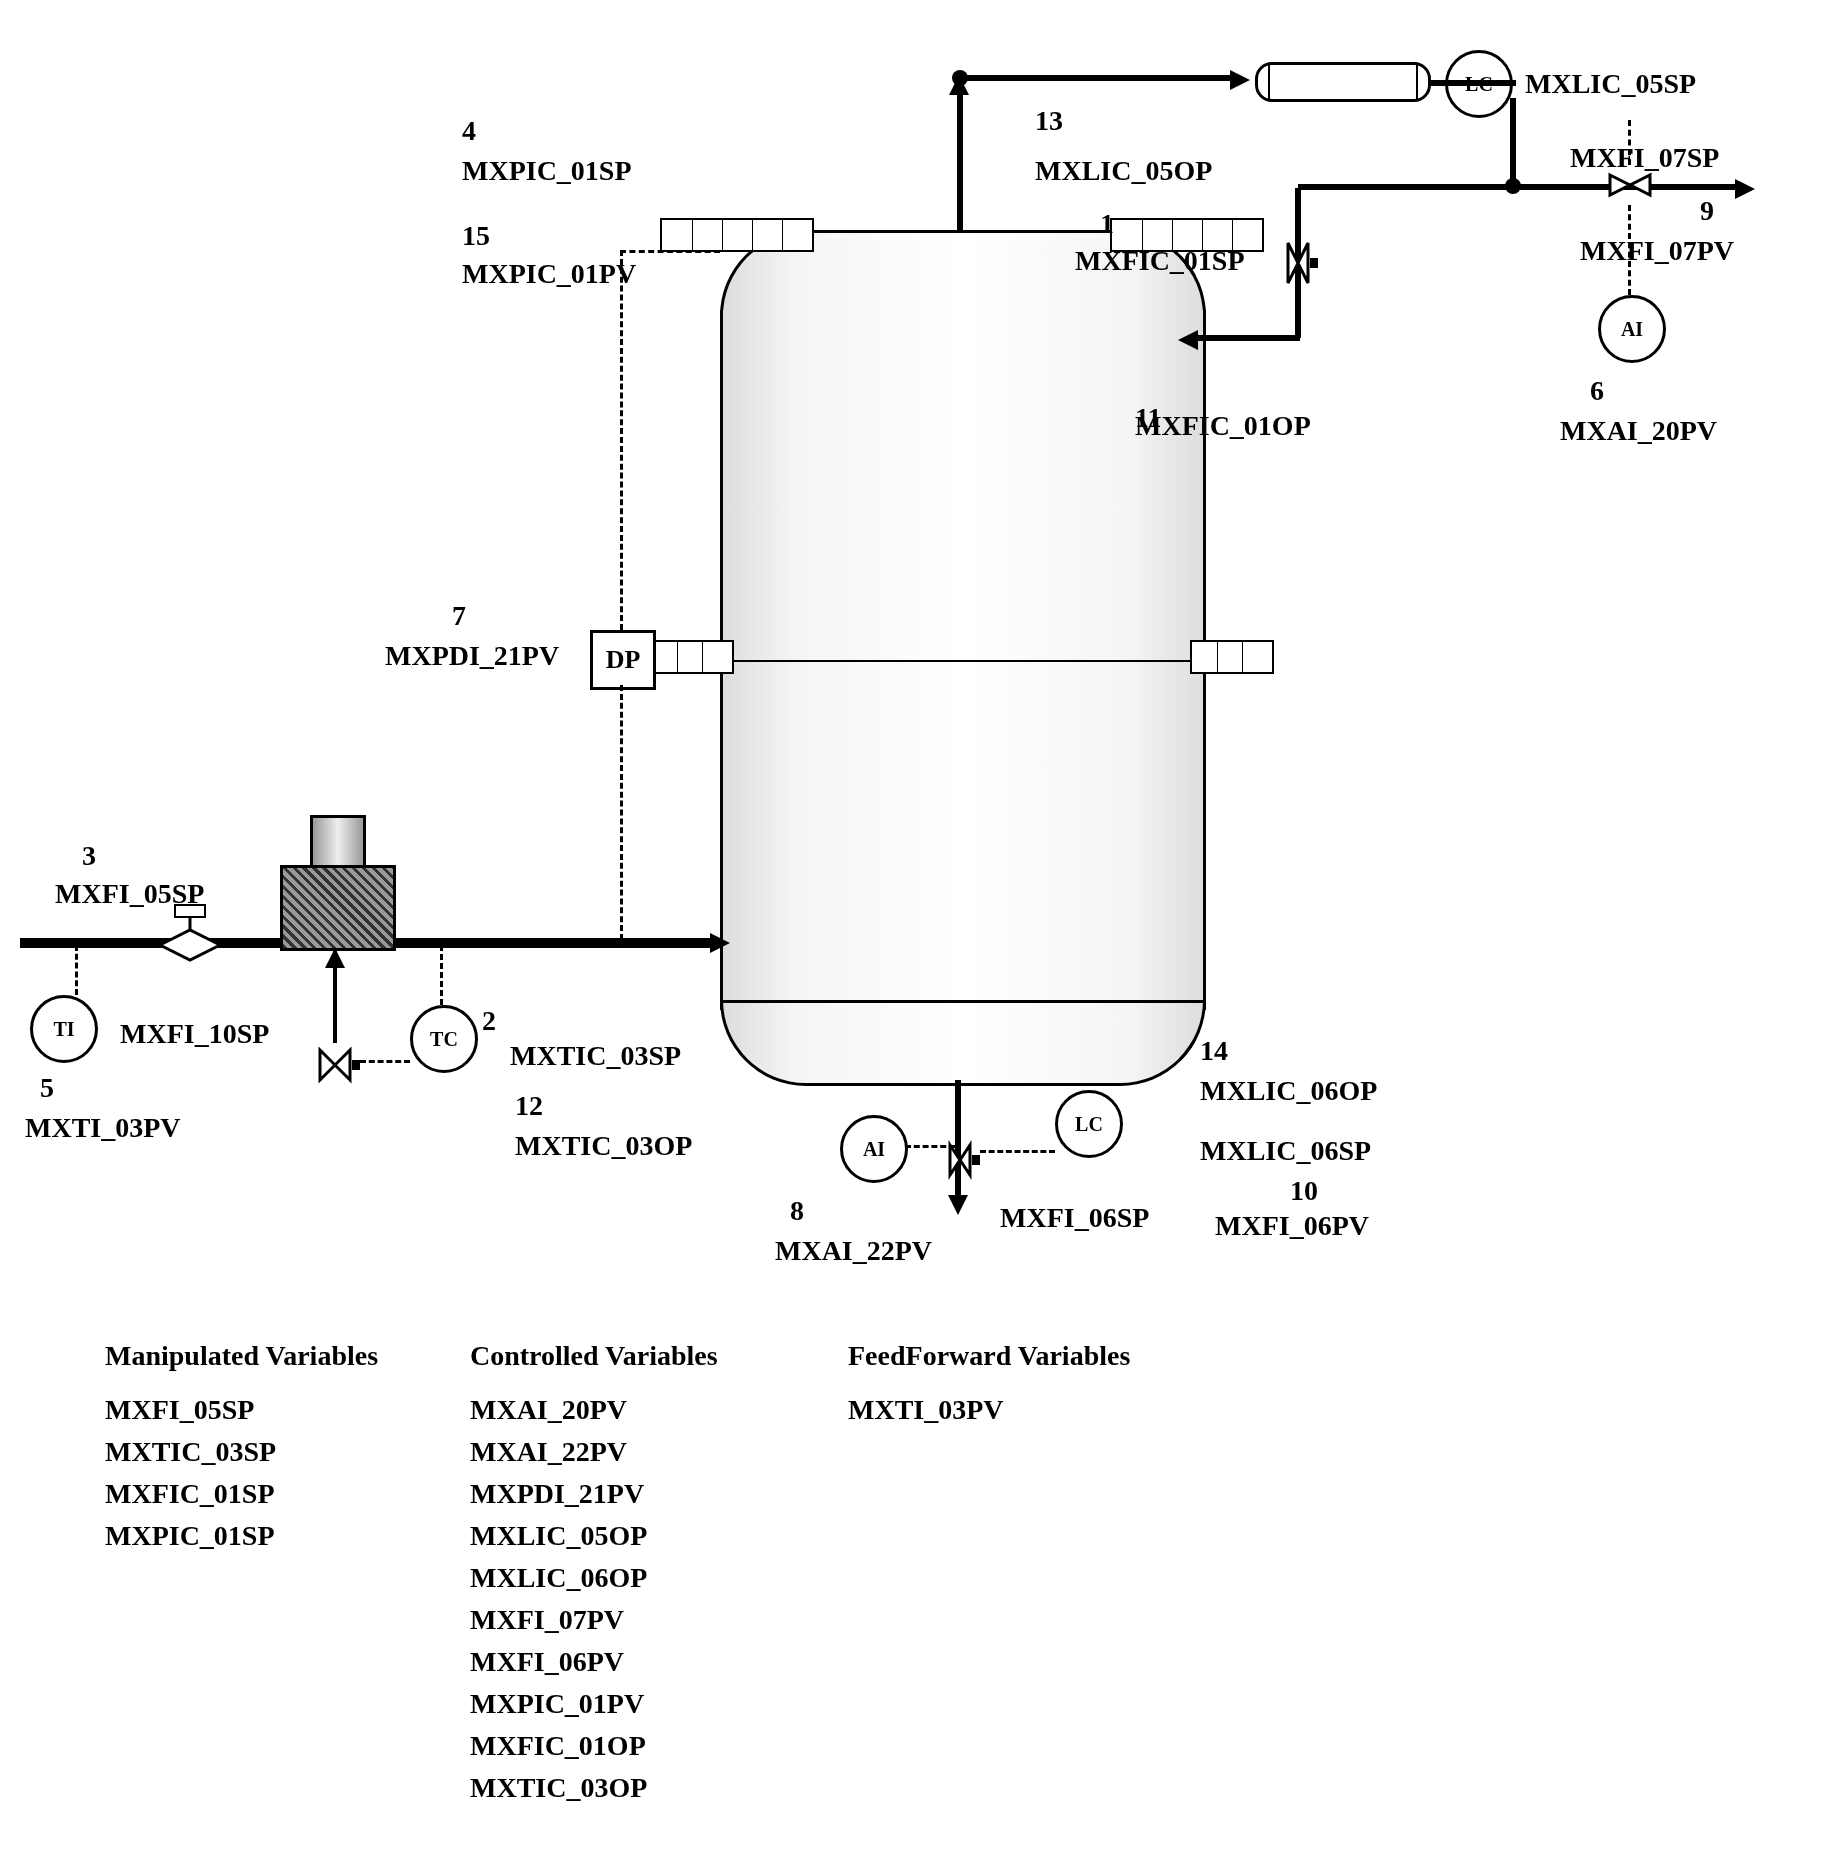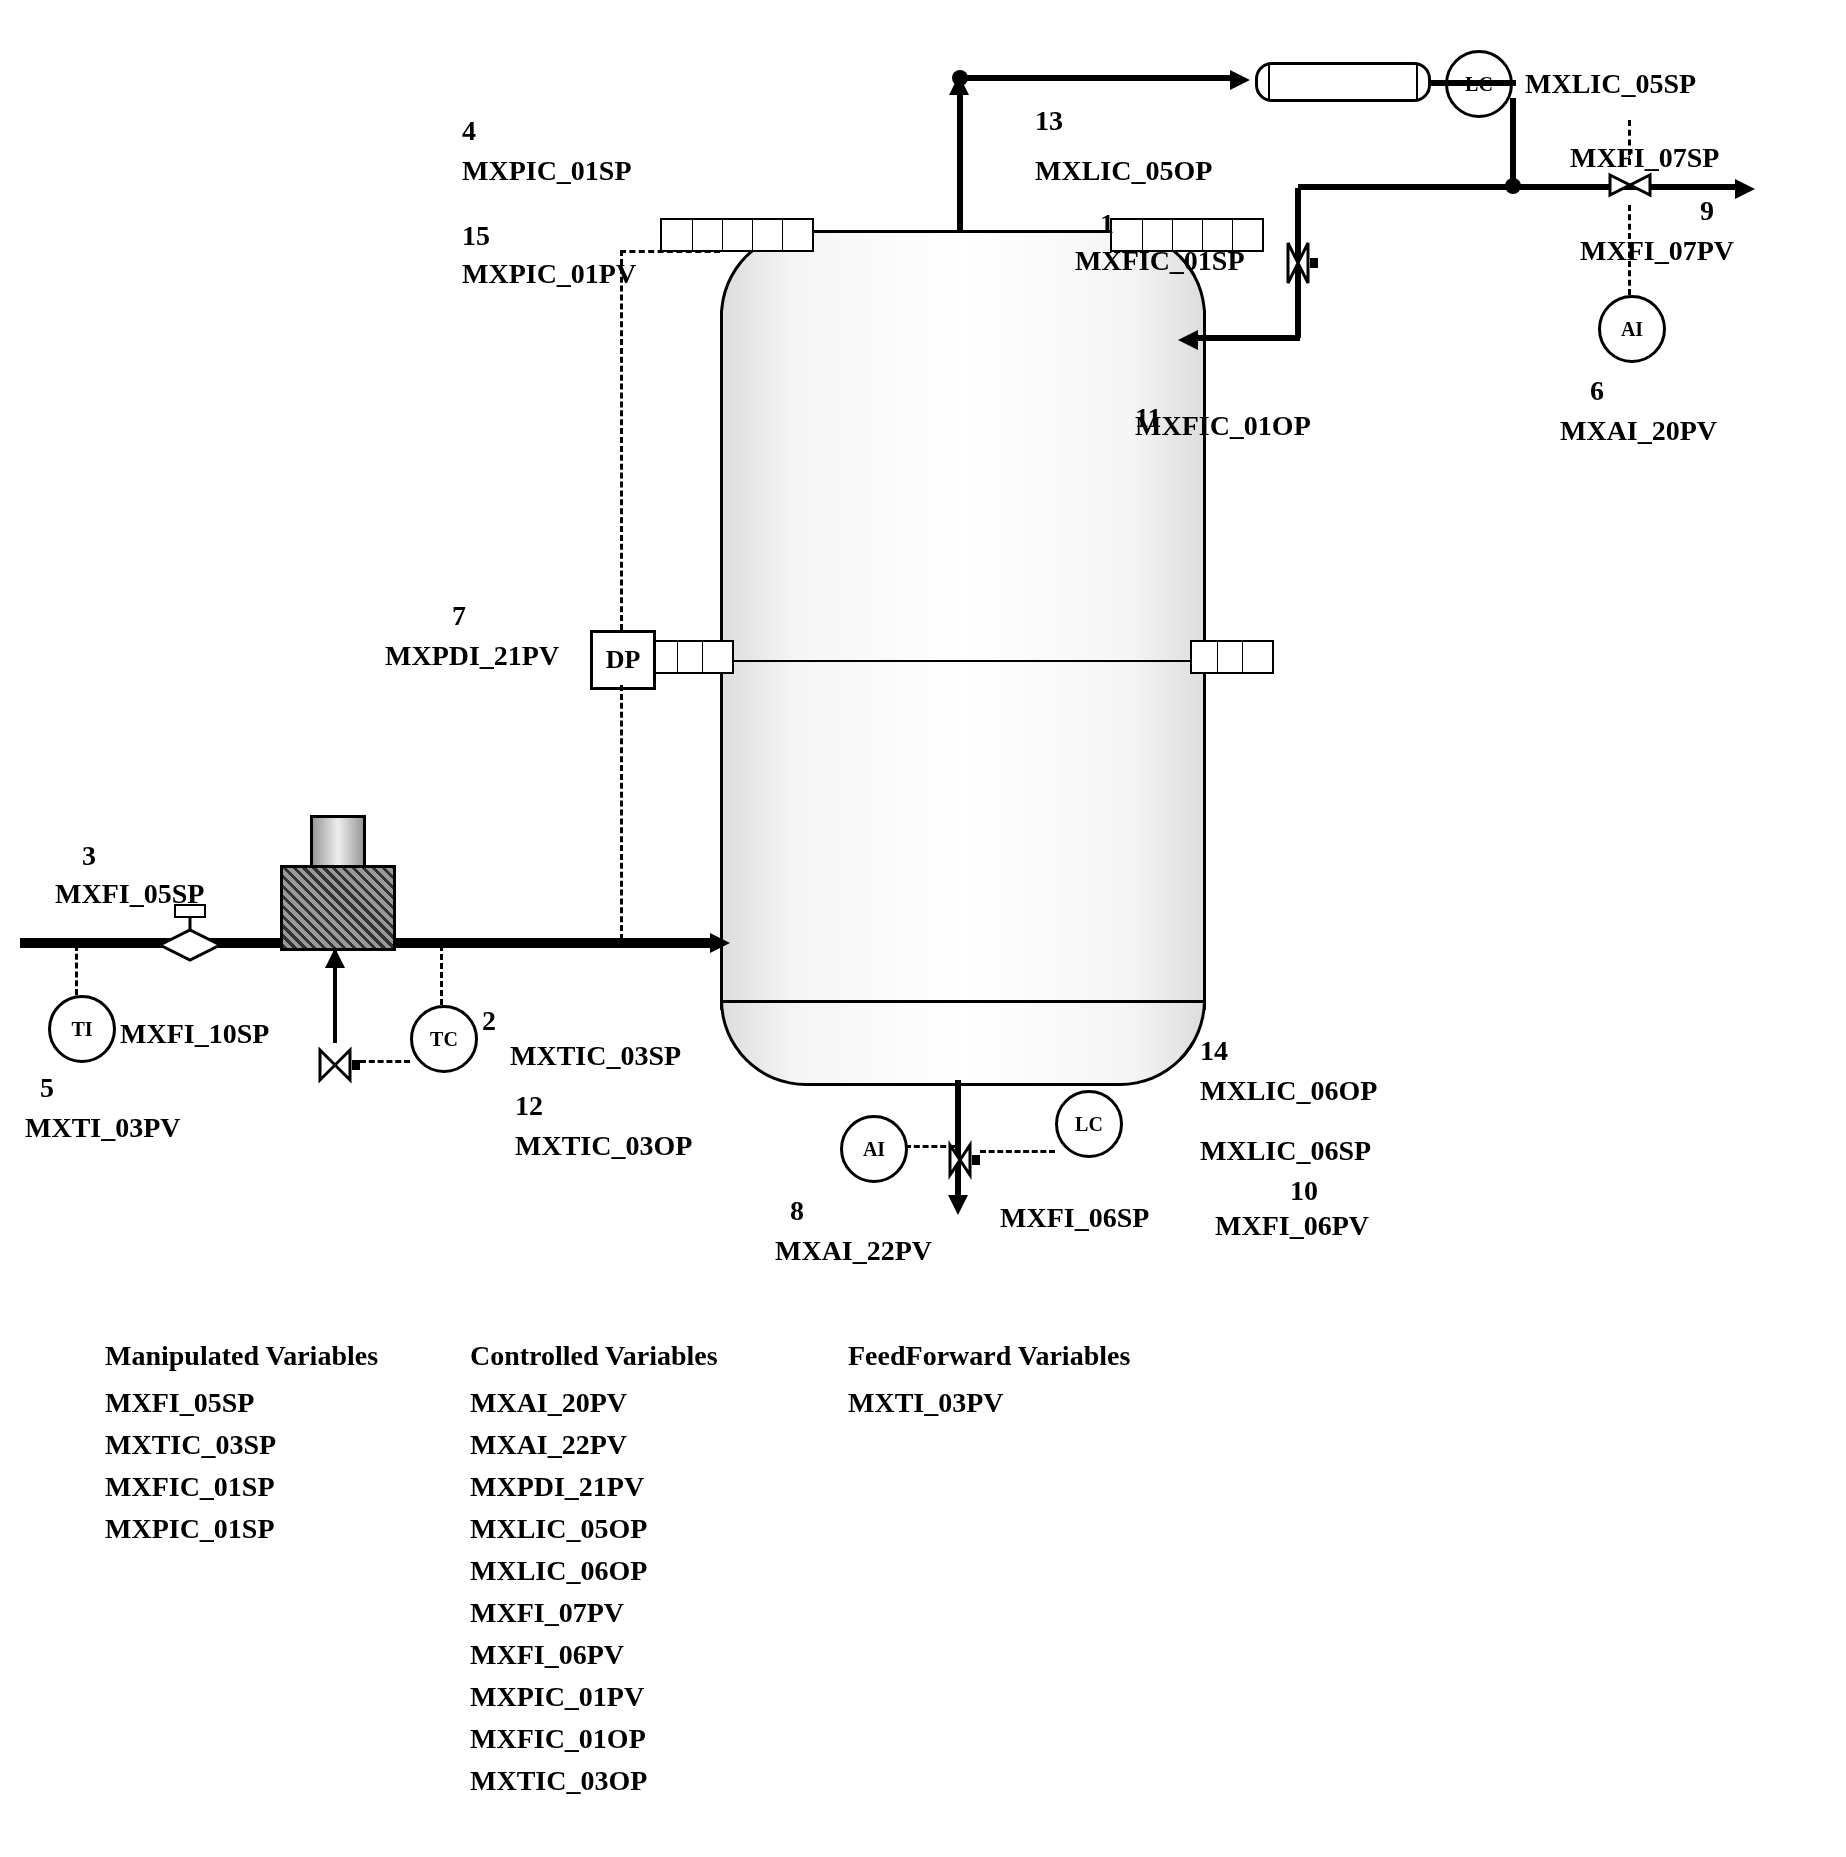--- a/index.html
+++ b/index.html
@@ -171,21 +171,21 @@
       border: 3px solid black;
       background: white;
       border-radius: 17px;
     }
     .legend {
       position: absolute;
     }
     .legend-title {
       font-weight: bold;
       font-size: 28px;
-      margin-bottom: 10px;
+      margin-bottom: 17px;
     }
     .legend-item {
       font-weight: bold;
       font-size: 28px;
       line-height: 1.5;
     }
   </style>
 </head>
 <body>
 
@@ -226,21 +226,21 @@
     <path d="M 5 45 L 35 30 L 65 45 L 35 60 Z" fill="white" stroke="black" stroke-width="3"></path>
     <line x1="35" y1="30" x2="35" y2="15" stroke="black" stroke-width="3"></line>
     <rect x="20" y="5" width="30" height="12" fill="white" stroke="black" stroke-width="2"></rect>
   </svg>
 
   <div class="furnace" style="left:260px; top:795px;">
     <div class="furnace-top"></div>
     <div class="furnace-body"></div>
   </div>
 
-  <div class="instrument" style="left:28px; top:975px;">
+  <div class="instrument" style="left:10px; top:975px;">
     <span>TI</span>
   </div>
   <div class="dashed-v" style="left:55px; top:925px; height:50px;"></div>
 
   <div class="pipe-v" style="left:313px; top:928px; width:4px; height:95px;"></div>
   <div class="arrow-up" style="left:305px; top:928px;"></div>
   <svg style="position:absolute; left:290px; top:1020px;" width="50" height="50">
     <path d="M 10 10 L 25 25 L 40 10 L 40 40 L 25 25 L 10 40 Z" fill="white" stroke="black" stroke-width="3"></path>
     <rect x="42" y="20" width="8" height="10" fill="black"></rect>
   </svg>

